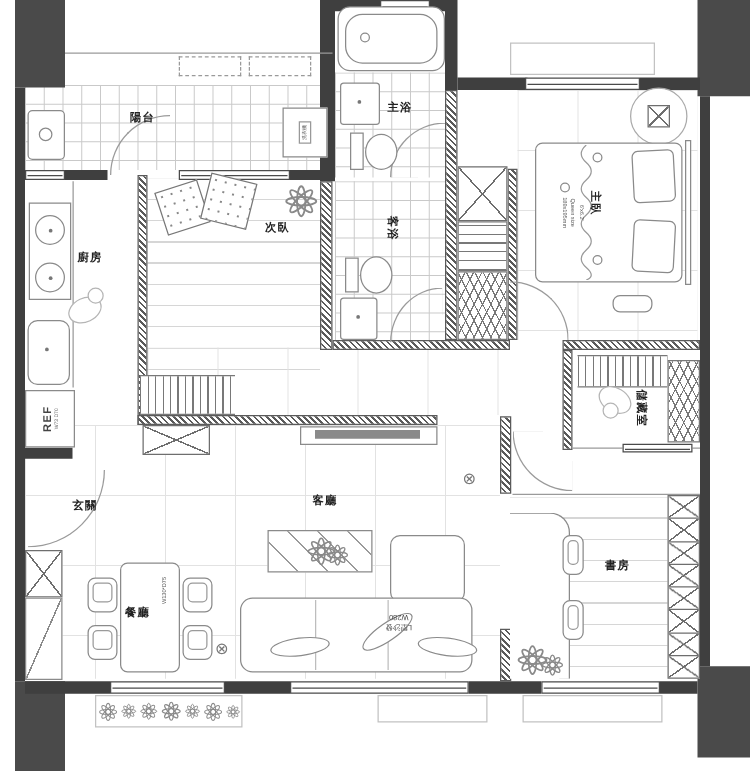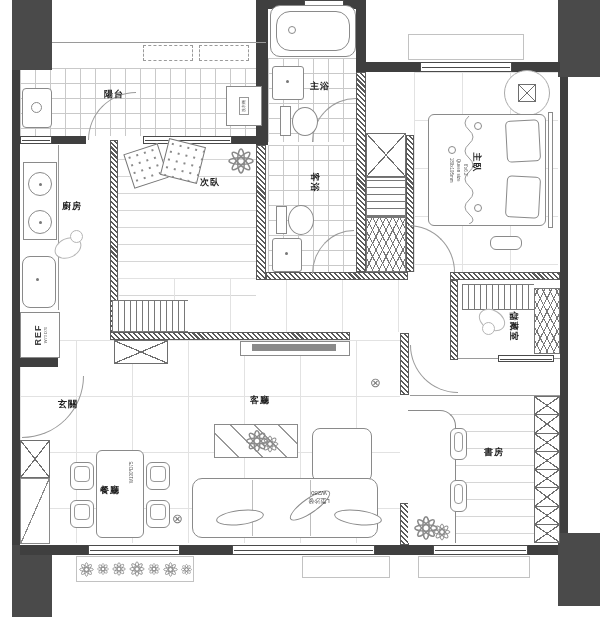--- a/index.html
+++ b/index.html
@@ -160,21 +160,21 @@
       <span style="display:block;font-size:4px;color:#666">W73 D70</span>
     </div>
   </div>
 
   <div class="pillow" style="left:128px;top:148px;width:36px;height:36px;transform:rotate(-18deg)"></div>
   <div class="pillow" style="left:164px;top:142px;width:38px;height:38px;transform:rotate(14deg)"></div>
   <svg class="abs" style="left:226px;top:146px" width="30" height="30" viewBox="-20 -20 40 40">
       <use href="#pw"></use>
     </svg>
   <div class="vstrokes" style="left:112px;top:300px;width:76px;height:32px"></div>
-  <div class="label" style="left:200px;top:178px">次臥</div>
+  <div class="label" style="left:212px;top:178px">次臥</div>
 
   <div class="box" style="left:270px;top:5px;width:86px;height:52px;border-radius:10px"></div>
   <div class="box" style="left:276px;top:11px;width:74px;height:40px;border-radius:14px"></div>
   <div class="circle" style="left:288px;top:26px;width:8px;height:8px"></div>
   <div class="box" style="left:272px;top:66px;width:32px;height:34px;border-radius:3px"></div>
   <div class="dot" style="left:286px;top:80px"></div>
   <div class="box" style="left:280px;top:106px;width:11px;height:30px"></div>
   <div class="ellipse" style="left:292px;top:107px;width:26px;height:29px"></div>
   <div class="label" style="left:310px;top:82px">主浴</div>
 

